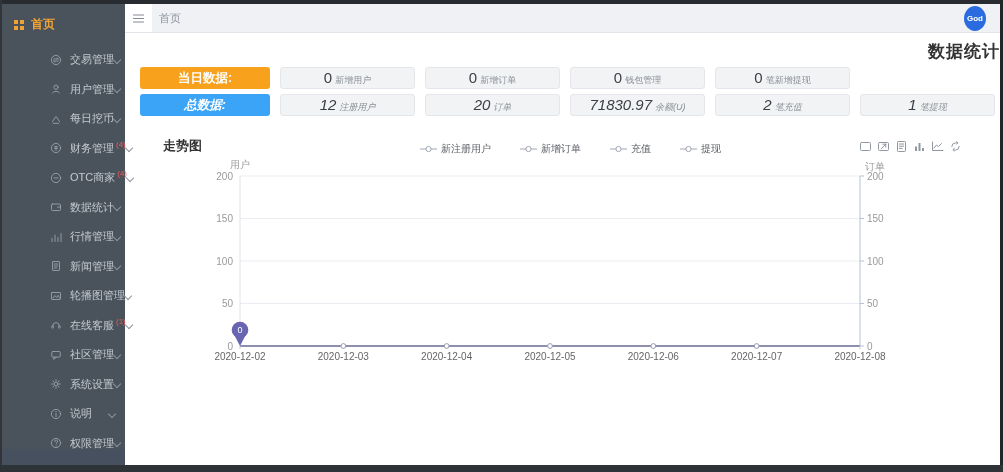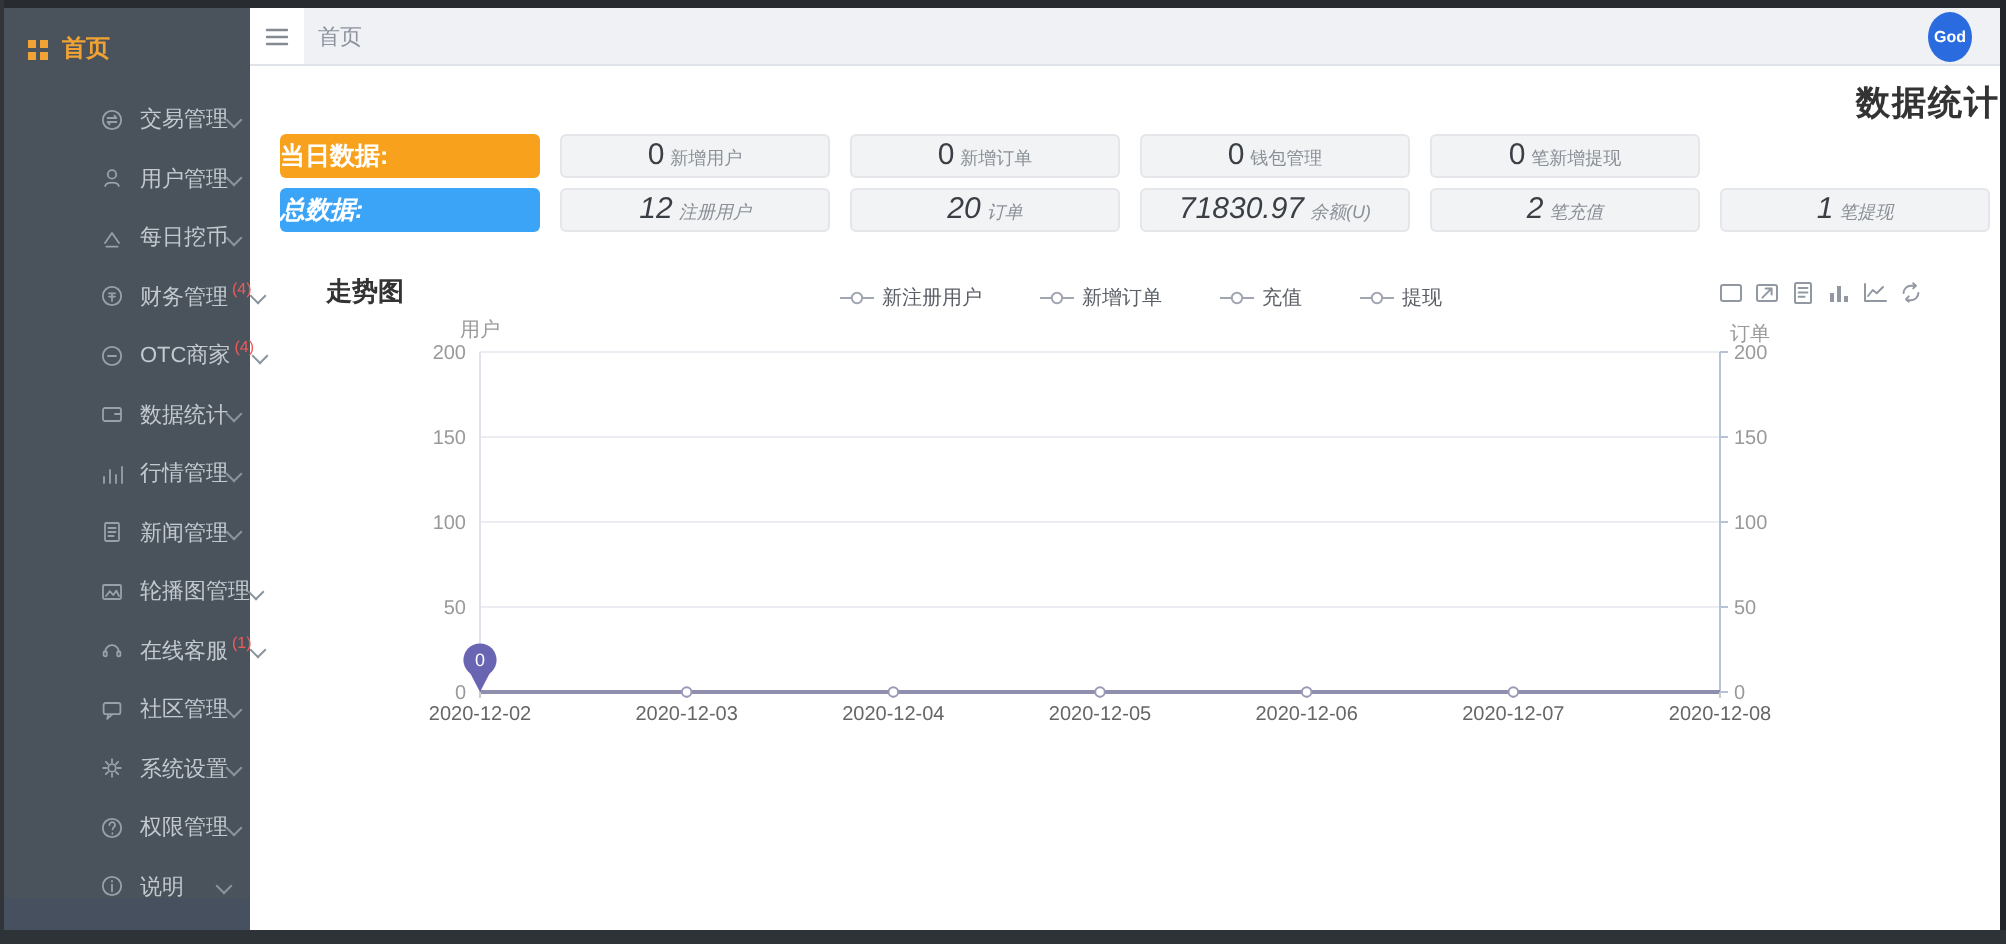--- a/index.html
+++ b/index.html
@@ -42,21 +42,21 @@
           align-items:center;justify-content:center;cursor:pointer;}
 
   
   .content{position:absolute;left:125px;top:32px;right:3px;bottom:7px;background:#fff;overflow:hidden;}
   .page-title{position:absolute;left:0;right:0;top:8px;text-align:right;font-size:17px;
               font-weight:600;color:#333;letter-spacing:1px;}
   .stat-row{position:absolute;left:15px;display:flex;gap:10px;height:22px;}
   .stat-row.daily{top:35px;}
   .stat-row.total{top:62px;font-style:italic;}
   .stat-btn{width:130px;height:22px;border-radius:3px;color:#fff;font-size:12.5px;font-weight:bold;
-            line-height:22px;cursor:pointer;flex:none;}
+            text-align:center;line-height:22px;cursor:pointer;flex:none;}
   .stat-card{width:135px;height:22px;background:#f2f3f5;border:1px solid #e4e6ea;border-radius:3px;
              display:flex;align-items:baseline;justify-content:center;gap:3px;box-sizing:border-box;}
   .sc-val{font-size:15px;color:#3a3f45;line-height:20px;}
   .sc-unit{font-size:9px;color:#8a9097;}
 
   .chart-title{position:absolute;left:38px;top:105px;font-size:13px;font-weight:bold;color:#333;}
   .chart-legend{position:absolute;left:0;right:0;top:110px;display:flex;justify-content:center;
                 gap:29px;font-size:10px;color:#5a5f66;padding-left:16px;}
   .lg-item{display:flex;align-items:center;gap:4px;cursor:pointer;}
   .toolbox{position:absolute;right:38px;top:108px;display:flex;gap:5px;}
@@ -209,34 +209,34 @@
             <path d="M6 1.6v1.5M6 8.9v1.5M1.6 6h1.5M8.9 6h1.5M2.9 2.9L4 4M8 8l1.1 1.1M9.1 2.9L8 4M4 8L2.9 9.1"></path>
           </svg>
         </span>
         <span class="mi-label">系统设置</span>
         <span class="chev"></span>
       </div>
       <div class="menu-item">
         <span class="mi-icon">
           <svg viewBox="0 0 12 12">
             <circle cx="6" cy="6" r="4.6"></circle>
+            <path d="M6 5.3V8.8M6 3.4v.4"></path>
+          </svg>
+        </span>
+        <span class="mi-label">说明</span>
+        <span class="chev"></span>
+      </div>
+      <div class="menu-item">
+        <span class="mi-icon">
+          <svg viewBox="0 0 12 12">
+            <circle cx="6" cy="6" r="4.6"></circle>
             <path d="M4.7 4.6a1.4 1.4 0 112.6.6c-.4.5-1 .7-1 1.5M6.2 8.6v.3"></path>
           </svg>
         </span>
         <span class="mi-label">权限管理</span>
-        <span class="chev"></span>
-      </div>
-      <div class="menu-item">
-        <span class="mi-icon">
-          <svg viewBox="0 0 12 12">
-            <circle cx="6" cy="6" r="4.6"></circle>
-            <path d="M6 5.3V8.8M6 3.4v.4"></path>
-          </svg>
-        </span>
-        <span class="mi-label">说明</span>
         <span class="chev"></span>
       </div>
     </div>
   <div class="side-foot"></div>
 </div>
 
 <div class="topbar">
   <div class="hamburger">
     <svg viewBox="0 0 13 13">
         <path d="M1.5 3h10M1.5 6.5h10M1.5 10h10" stroke="#848a92" stroke-width="1.2" stroke-linecap="round" fill="none"></path>

